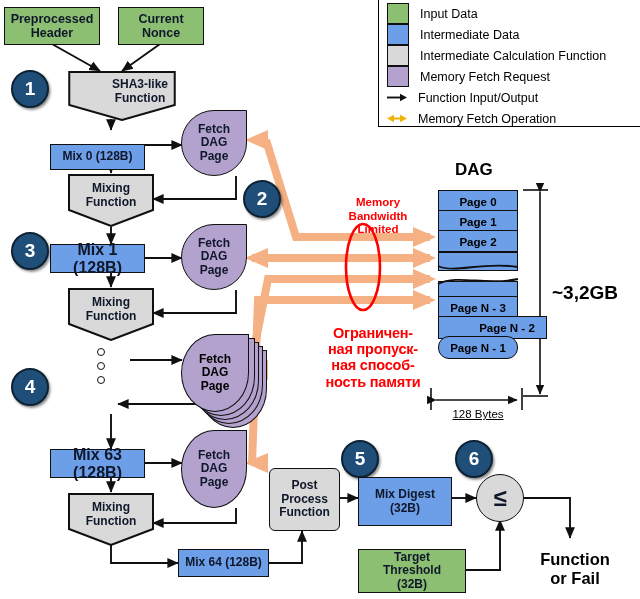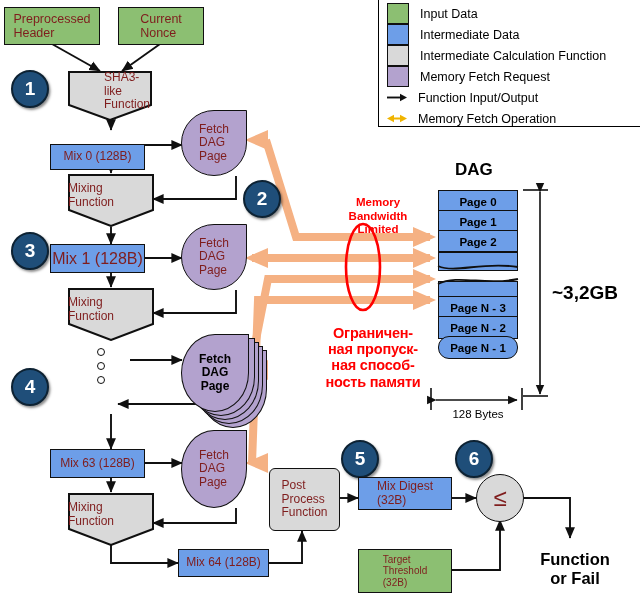--- a/index.html
+++ b/index.html
@@ -3,21 +3,21 @@
 <meta charset="utf-8">
 <style>
   html,body{margin:0;padding:0;background:#ffffff;}
   body{width:640px;height:599px;position:relative;overflow:hidden;
        font-family:"Liberation Sans","DejaVu Sans",sans-serif;
        -webkit-font-smoothing:antialiased;}
   #stage{position:absolute;left:0;top:0;width:640px;height:599px;}
   svg#wires{position:absolute;left:0;top:0;width:640px;height:599px;pointer-events:none;}
 
   .node{position:absolute;box-sizing:border-box;display:flex;align-items:center;
-        justify-content:center;font-weight:normal;color:#7f1d1d;
+        justify-content:center;text-align:center;font-weight:bold;color:#0f172a;
         line-height:1.12;}
 
   
   .rect{border:1.6px solid #101010;}
   .green{background:#8CBF72;}
   .blue{background:#6D9EE8;}
 
   
   .pent{background:#D9D9D9;}
   .pent .pshape{position:absolute;left:0;top:0;width:100%;height:100%;}
@@ -56,21 +56,21 @@
 
   
   #dagtitle{position:absolute;left:455px;top:160px;font-size:17px;font-weight:bold;}
   .page{position:absolute;left:438px;width:78px;height:21px;background:#6D9EE8;
         border:1.5px solid #101010;display:flex;align-items:center;
         justify-content:center;font-size:11.5px;font-weight:bold;}
   .pageblank{position:absolute;left:438px;width:78px;background:#6D9EE8;
         border:1.5px solid #101010;}
   #gbsize{position:absolute;left:552px;top:282px;font-size:19px;font-weight:bold;}
   #bytelab{position:absolute;left:440px;top:408px;width:76px;text-align:center;
-           font-size:11.5px;}
+           font-size:11.5px;text-decoration:underline;}
 
   
   .redtxt{position:absolute;color:#FF0000;font-weight:bold;text-align:center;}
   #mbl{left:330px;top:196px;width:96px;font-size:11.5px;line-height:1.18;}
   #rus{left:310px;top:325px;width:126px;font-size:14.5px;line-height:1.12;
        letter-spacing:-0.2px;}
 
   
   .dot{position:absolute;width:6px;height:6px;border-radius:50%;
        border:1.4px solid #101010;background:#fff;}
@@ -234,21 +234,21 @@
   <div class="node rect green" style="left:4px;top:7px;width:96px;height:38px;font-size:12.5px;">
     <span><span>Preprocessed</span><br>
     <span>Header</span></span>
   </div>
 
   <div class="node rect green" style="left:118px;top:7px;width:86px;height:38px;font-size:12.5px;">
     <span><span>Current</span><br>
     <span>Nonce</span></span>
   </div>
 
-  <div class="node pent" style="left:68px;top:71px;width:84px;height:50px;font-size:12px;background:transparent;padding-left:36px;">
+  <div class="node pent" style="left:68px;top:71px;width:108px;height:50px;font-size:12px;background:transparent;padding-left:36px;">
     <svg class="pshape" viewBox="0 0 86 50" preserveAspectRatio="none">
       <path d="M1,1 L85,1 L85,34 L43,49 L1,34 z" fill="#D9D9D9" stroke="#101010" stroke-width="2" vector-effect="non-scaling-stroke"></path>
     </svg>
     <span class="ptext" style="margin-bottom:9px;"><span>SHA3-like</span><br>
     <span>Function</span></span>
   </div>
 
   <div class="node rect blue" style="left:50px;top:144px;width:95px;height:26px;font-size:12px;">Mix 0 (128B)</div>
 
   <div class="node pent" style="left:68px;top:174px;width:86px;height:53px;font-size:12px;background:transparent;">
@@ -262,21 +262,21 @@
   <div class="node rect blue" style="left:50px;top:244px;width:95px;height:29px;font-size:16px;">Mix 1 (128B)</div>
 
   <div class="node pent" style="left:68px;top:288px;width:86px;height:53px;font-size:12px;background:transparent;">
     <svg class="pshape" viewBox="0 0 86 53" preserveAspectRatio="none">
       <path d="M1,1 L85,1 L85,36 L43,52 L1,36 z" fill="#D9D9D9" stroke="#101010" stroke-width="2" vector-effect="non-scaling-stroke"></path>
     </svg>
     <span class="ptext" style="margin-bottom:10px;"><span>Mixing</span><br>
     <span>Function</span></span>
   </div>
 
-  <div class="node rect blue" style="left:50px;top:449px;width:95px;height:29px;font-size:12px;">Mix 63 (128B)</div>
+  <div class="node rect blue" style="left:50px;top:449px;width:95px;height:29px;font-size:16px;">Mix 63 (128B)</div>
 
   <div class="node pent" style="left:68px;top:493px;width:86px;height:53px;font-size:12px;background:transparent;">
     <svg class="pshape" viewBox="0 0 86 53" preserveAspectRatio="none">
       <path d="M1,1 L85,1 L85,36 L43,52 L1,36 z" fill="#D9D9D9" stroke="#101010" stroke-width="2" vector-effect="non-scaling-stroke"></path>
     </svg>
     <span class="ptext" style="margin-bottom:10px;"><span>Mixing</span><br>
     <span>Function</span></span>
   </div>
 
   <div class="node rect blue" style="left:178px;top:549px;width:91px;height:28px;font-size:12px;">Mix 64 (128B)</div>
@@ -314,26 +314,26 @@
   <div class="dot" style="left:97px;top:348px;"></div>
   <div class="dot" style="left:97px;top:362px;"></div>
   <div class="dot" style="left:97px;top:376px;"></div>
 
   <div class="node rrect" style="left:269px;top:468px;width:71px;height:63px;font-size:12px;">
     <span><span>Post</span><br>
       <span>Process</span><br>
       <span>Function</span></span>
   </div>
 
-  <div class="node rect blue" style="left:358px;top:477px;width:94px;height:33px;font-size:12px;">
+  <div class="node rect blue" style="left:358px;top:477px;width:94px;height:49px;font-size:12px;">
     <span><span>Mix Digest</span><br>
       <span>(32B)</span></span>
   </div>
 
-  <div class="node rect green" style="left:358px;top:549px;width:94px;height:44px;font-size:10px;">
+  <div class="node rect green" style="left:358px;top:549px;width:108px;height:44px;font-size:12px;">
     <span><span>Target</span><br>
       <span>Threshold</span><br>
       <span>(32B)</span></span>
   </div>
 
   <div class="node circ" style="left:476px;top:474px;width:48px;height:48px;font-size:24px;">≤</div>
 
   <div id="successtxt">
     <span>Function</span><br>
     <span>or Fail</span>
@@ -341,21 +341,21 @@
 
   <div id="dagtitle">DAG</div>
 
   <div class="page" style="top:190px;">Page 0</div>
   <div class="page" style="top:210px;">Page 1</div>
   <div class="page" style="top:230px;">Page 2</div>
   <div class="pageblank" style="top:251px;height:17px;border-top-width:2.4px;"></div>
 
   <div class="pageblank" style="top:281px;height:16px;"></div>
   <div class="page" style="top:296px;">Page N - 3</div>
-  <div class="page" style="top:316px;">Page N - 2</div>
+  <div class="page" style="top:316px;padding-left:29px;">Page N - 2</div>
   <div class="page" style="top:336px;border-radius:11px;">Page N - 1</div>
 
   <svg style="position:absolute;left:436px;top:258px;width:84px;height:30px;">
     <path d="M2,8 C20,16 46,3 82,9" stroke="#101010" stroke-width="1.8" fill="none"></path>
     <path d="M2,26 C22,16 50,28 82,21" stroke="#101010" stroke-width="1.8" fill="none"></path>
   </svg>
 
   <div id="gbsize">~3,2GB</div>
   <div id="bytelab">128 Bytes</div>
 

